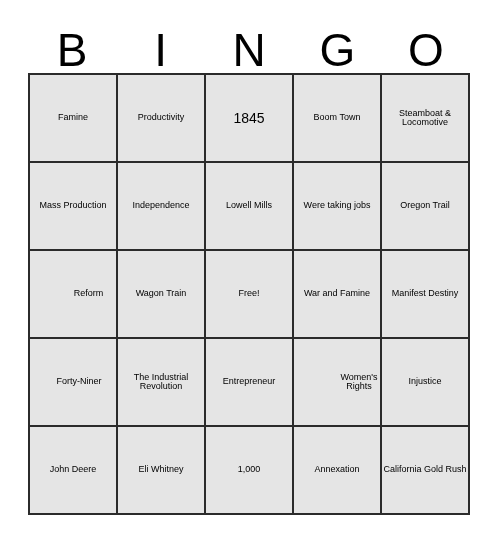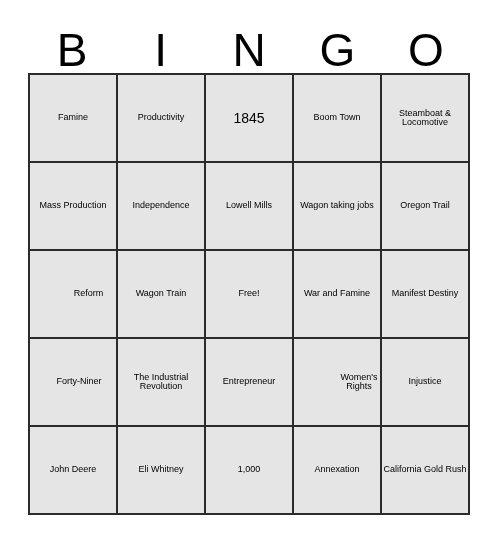--- a/index.html
+++ b/index.html
@@ -105,21 +105,21 @@
     <div class="cell">
         <span class="cell-text" style="font-size: 9px;">Mass Production</span>
       </div>
     <div class="cell">
         <span class="cell-text" style="font-size: 9px;">Independence</span>
       </div>
     <div class="cell">
         <span class="cell-text" style="font-size: 9px;">Lowell Mills</span>
       </div>
     <div class="cell">
-        <span class="cell-text" style="font-size: 9px;">Wagon taking jobs</span>
+        <span class="cell-text" style="font-size: 9px;">Were taking jobs</span>
       </div>
     <div class="cell">
         <span class="cell-text" style="font-size: 9px;">Oregon Trail</span>
       </div>
 
     <div class="cell">
         <span class="cell-text" style="font-size: 9px; padding-left: 31px;">Reform</span>
       </div>
     <div class="cell">
         <span class="cell-text" style="font-size: 9px;">Wagon Train</span>

